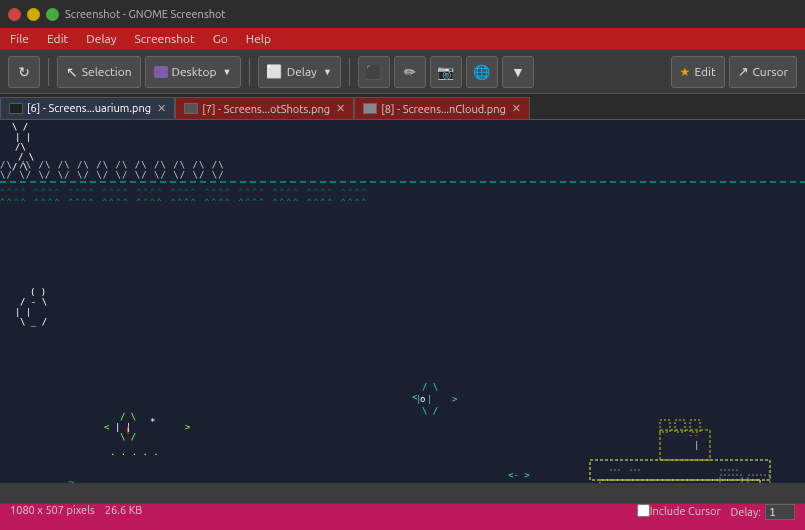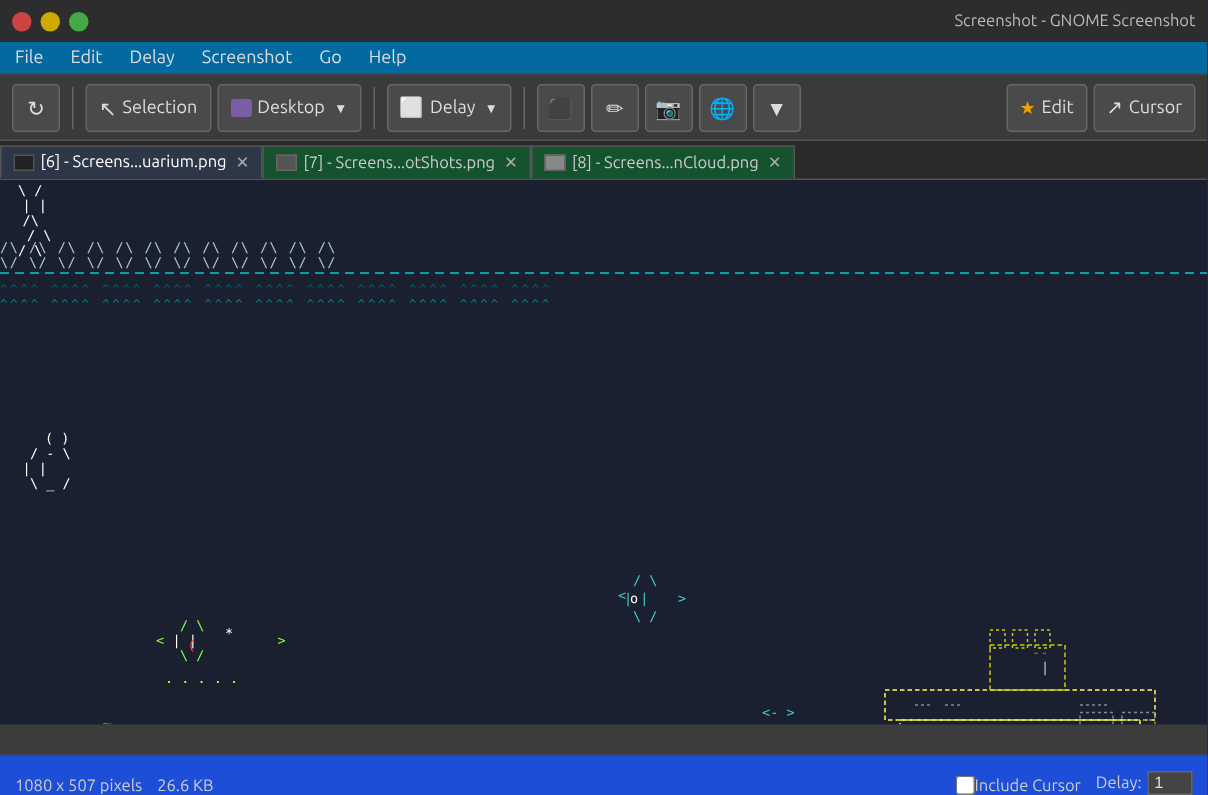--- a/index.html
+++ b/index.html
@@ -26,30 +26,30 @@
     .win-btn {
       width: 13px; height: 13px;
       border-radius: 50%;
       display: inline-block;
     }
     .win-close { background: #cc4444; }
     .win-min { background: #ccaa00; }
     .win-max { background: #44aa44; }
     #title-text {
       flex: 1;
-      text-align: right;
+      text-align: left;
       font-size: 11px;
       color: #bbb;
     }
 
     
     #menu-bar {
       width: 100%;
       height: 22px;
-      background: #0369a1;
+      background: #b91c1c;
       display: flex;
       align-items: center;
       padding: 0 6px;
       gap: 10px;
       font-size: 12px;
       color: #ddd;
       border-bottom: 1px solid #444;
     }
     .menu-item {
       cursor: pointer;
@@ -108,21 +108,21 @@
       background: #2a2a2a;
       display: flex;
       align-items: flex-end;
       border-bottom: 1px solid #555;
     }
     .tab {
       display: flex;
       align-items: center;
       gap: 4px;
       padding: 4px 8px;
-      background: #14532d;
+      background: #7f1d1d;
       border: 1px solid #555;
       border-bottom: none;
       font-size: 11px;
       color: #ccc;
       cursor: pointer;
       height: 22px;
       max-width: 180px;
     }
     .tab.active {
       background: #2d3748;
@@ -134,23 +134,23 @@
       font-size: 11px;
       color: #aaa;
       margin-left: 2px;
       cursor: pointer;
     }
 
     
     #status-bar {
       width: 100%;
       height: 27px;
-      background: #1d4ed8;
-      display: flex;
-      align-items: flex-end;
+      background: #be185d;
+      display: flex;
+      align-items: flex-start;
       padding: 0 10px;
       gap: 10px;
       font-size: 11px;
       color: #ccc;
       border-top: 1px solid #444;
       position: absolute;
       bottom: 0;
     }
     .status-spacer { flex: 1; }
     .status-checkbox {

